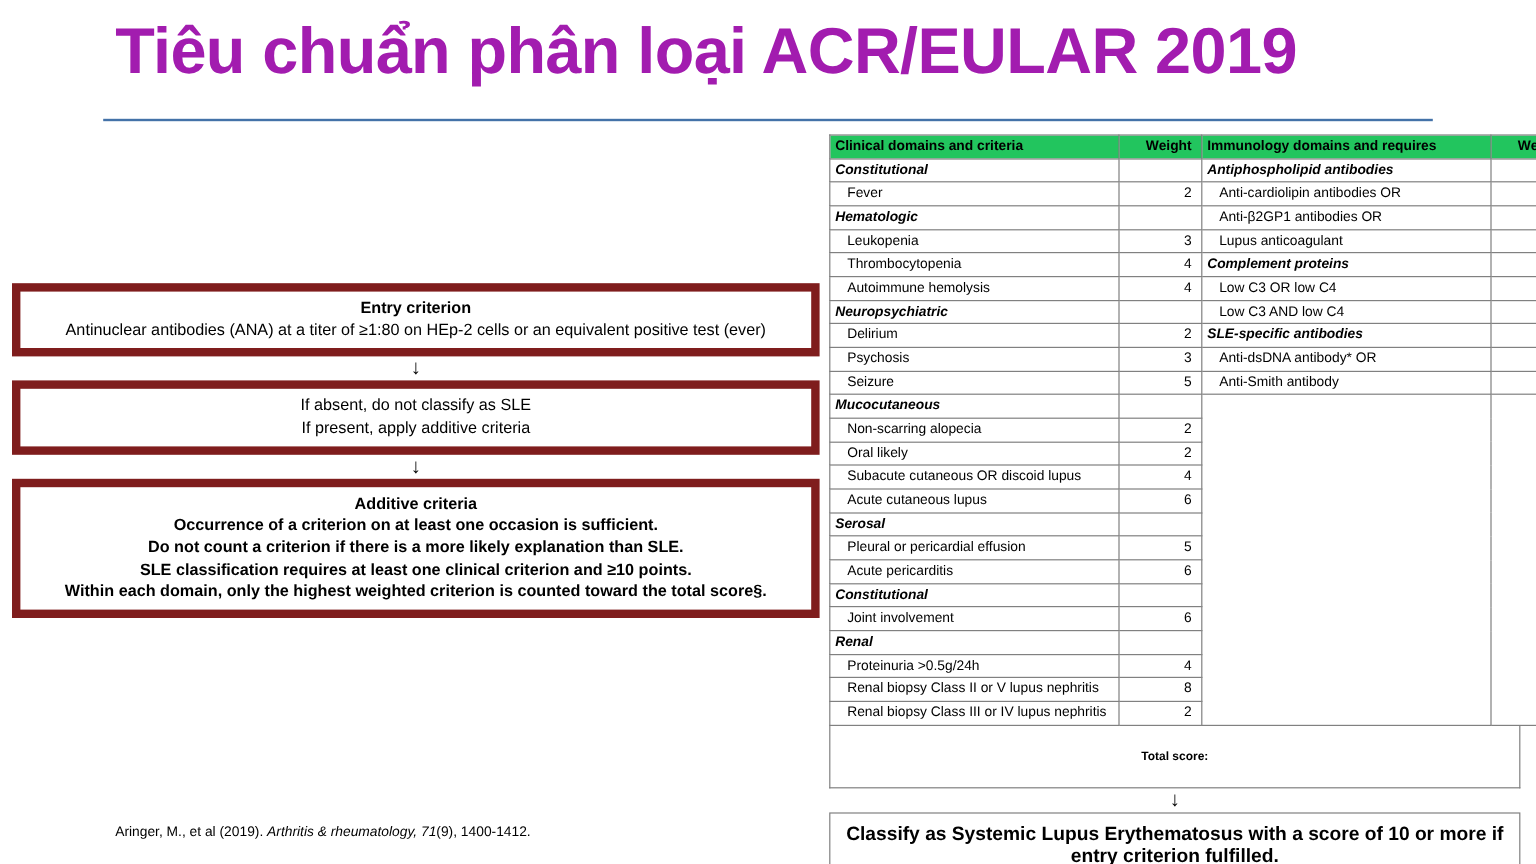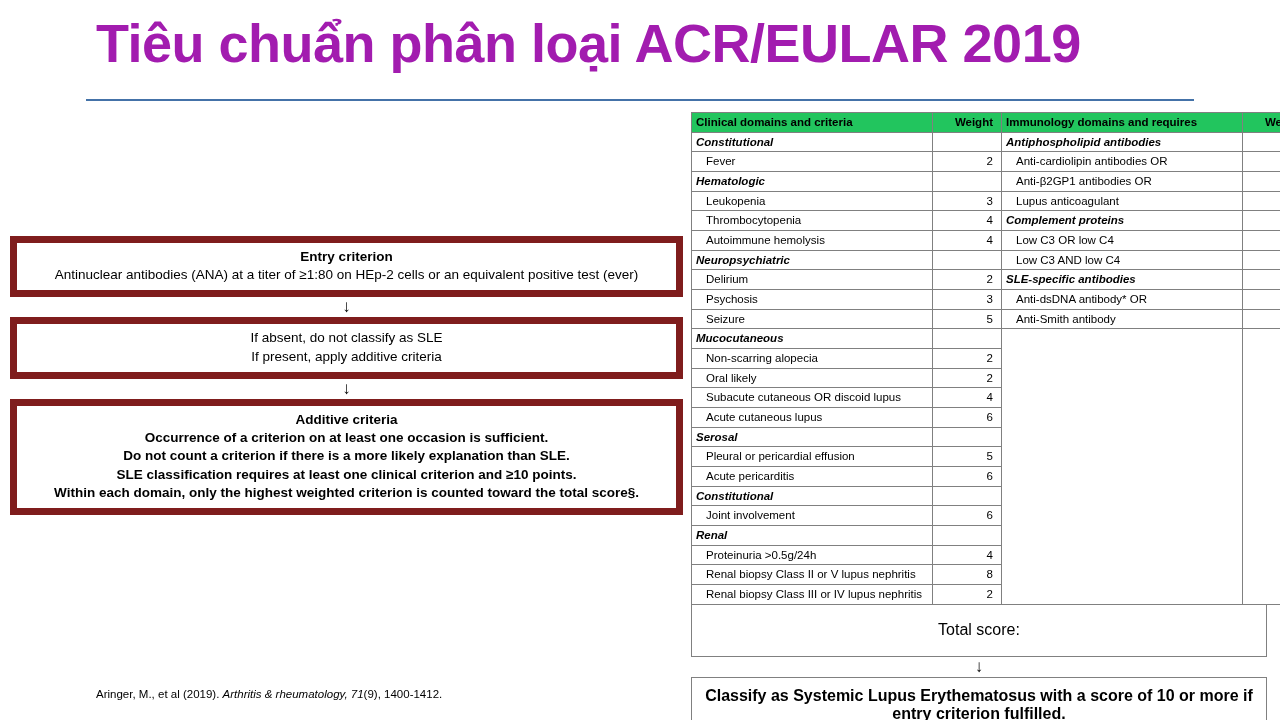--- a/index.html
+++ b/index.html
@@ -111,22 +111,22 @@
 
   .total-box {
     border: 1px solid #808080;
     border-top: none;
     box-sizing: border-box;
     width: 100%;
     height: 52px;
     display: flex;
     align-items: center;
     justify-content: center;
-    font-size: 16px;
-    font-weight: normal;
+    font-size: 10px;
+    font-weight: bold;
   }
   .arrow-mid {
     text-align: center;
     font-size: 17px;
     line-height: 20px;
     height: 20px;
   }
   .classify-box {
     border: 1px solid #808080;
     box-sizing: border-box;

